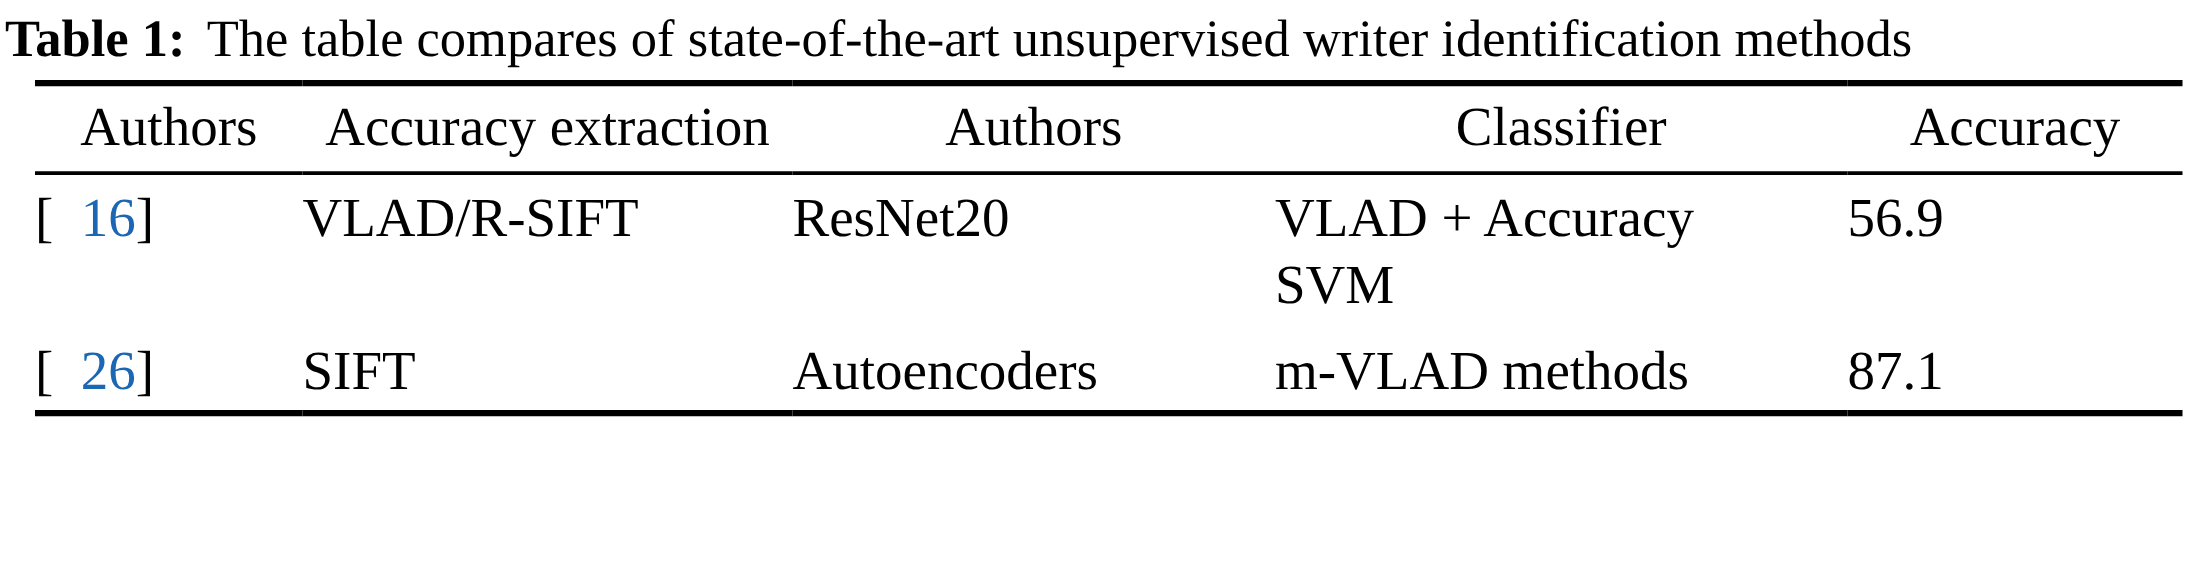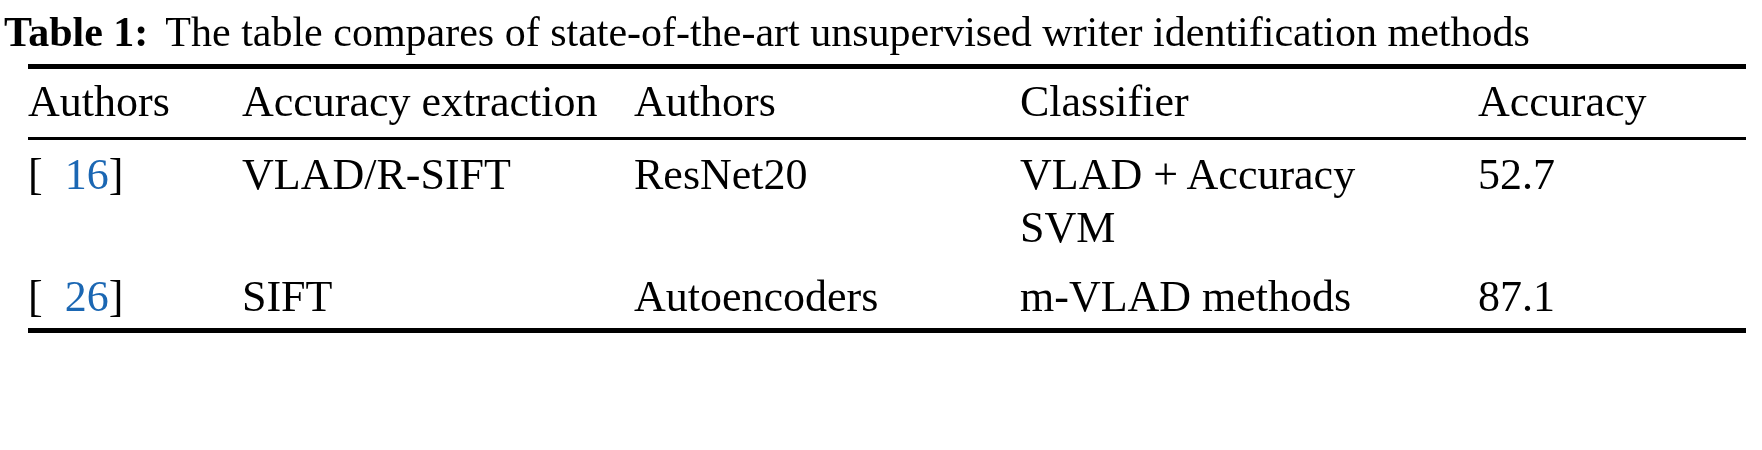--- a/index.html
+++ b/index.html
@@ -38,21 +38,21 @@
     margin-left: 28px;
   }
   col.c-authors  { width: 214px; }
   col.c-feature  { width: 392px; }
   col.c-approach { width: 386px; }
   col.c-classif  { width: 458px; }
   col.c-accuracy { width: 268px; }
   thead th {
     border-top: 5px solid #000;
     border-bottom: 3px solid #000;
-    text-align: left;
+    text-align: center;
     font-weight: normal;
     font-size: 44px;
     line-height: 46px;
     padding: 10px 0 12px 0;
   }
   tbody td {
     font-size: 44px;
     line-height: 53px;
     vertical-align: top;
     text-align: left;
@@ -98,21 +98,21 @@
     <tbody>
 
       <tr>
         <td><span>[</span><a class="cite">16</a><span>]</span></td>
         <td>VLAD/R-SIFT</td>
         <td>ResNet20</td>
         <td>
           <div>VLAD + Accuracy</div>
           <div>SVM</div>
         </td>
-        <td>52.7</td>
+        <td>56.9</td>
       </tr>
 
 
       <tr class="last">
         <td><span>[</span><a class="cite">26</a><span>]</span></td>
         <td>SIFT</td>
         <td>Autoencoders</td>
         <td>
           <div>m-VLAD methods</div>
         </td>

